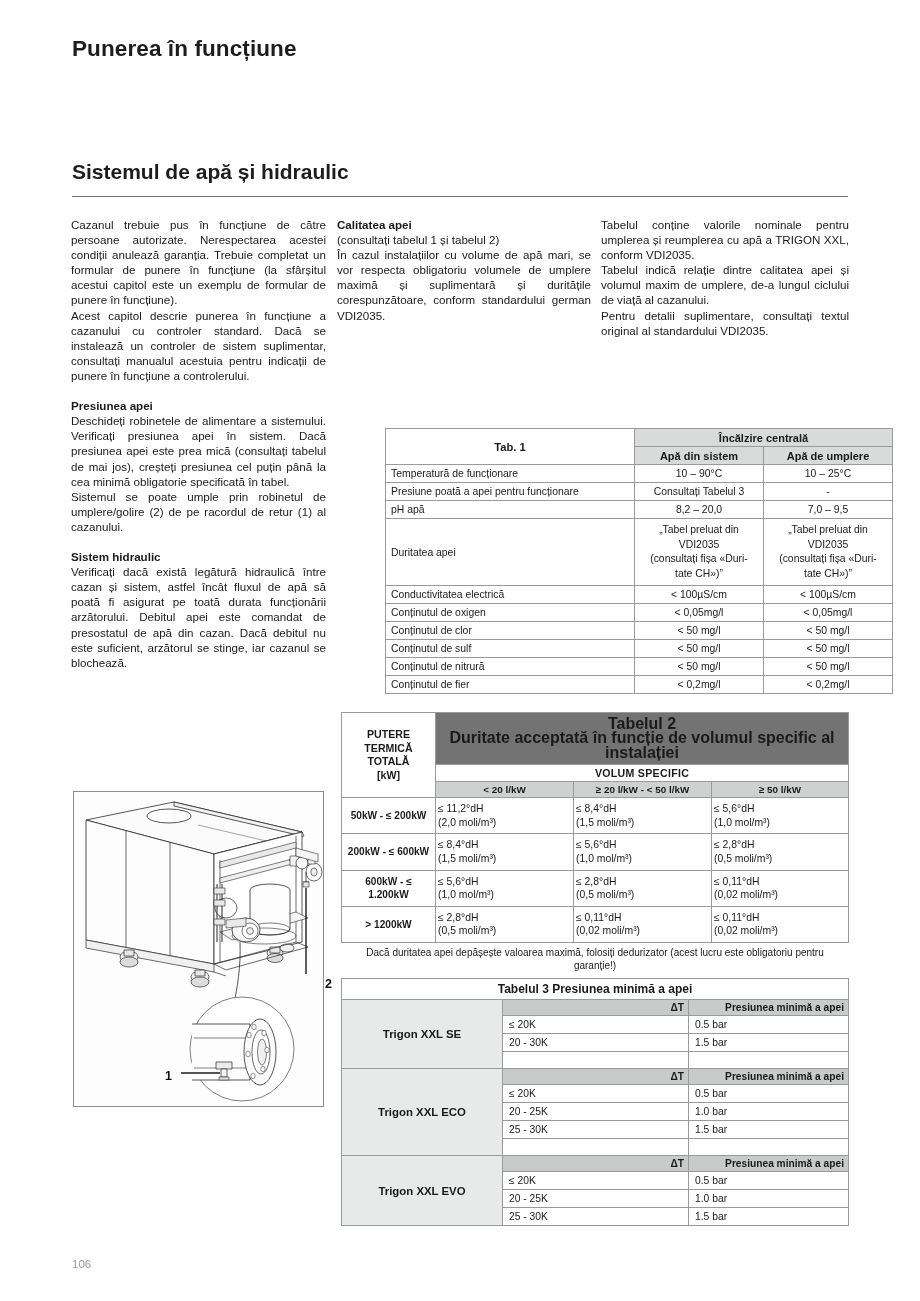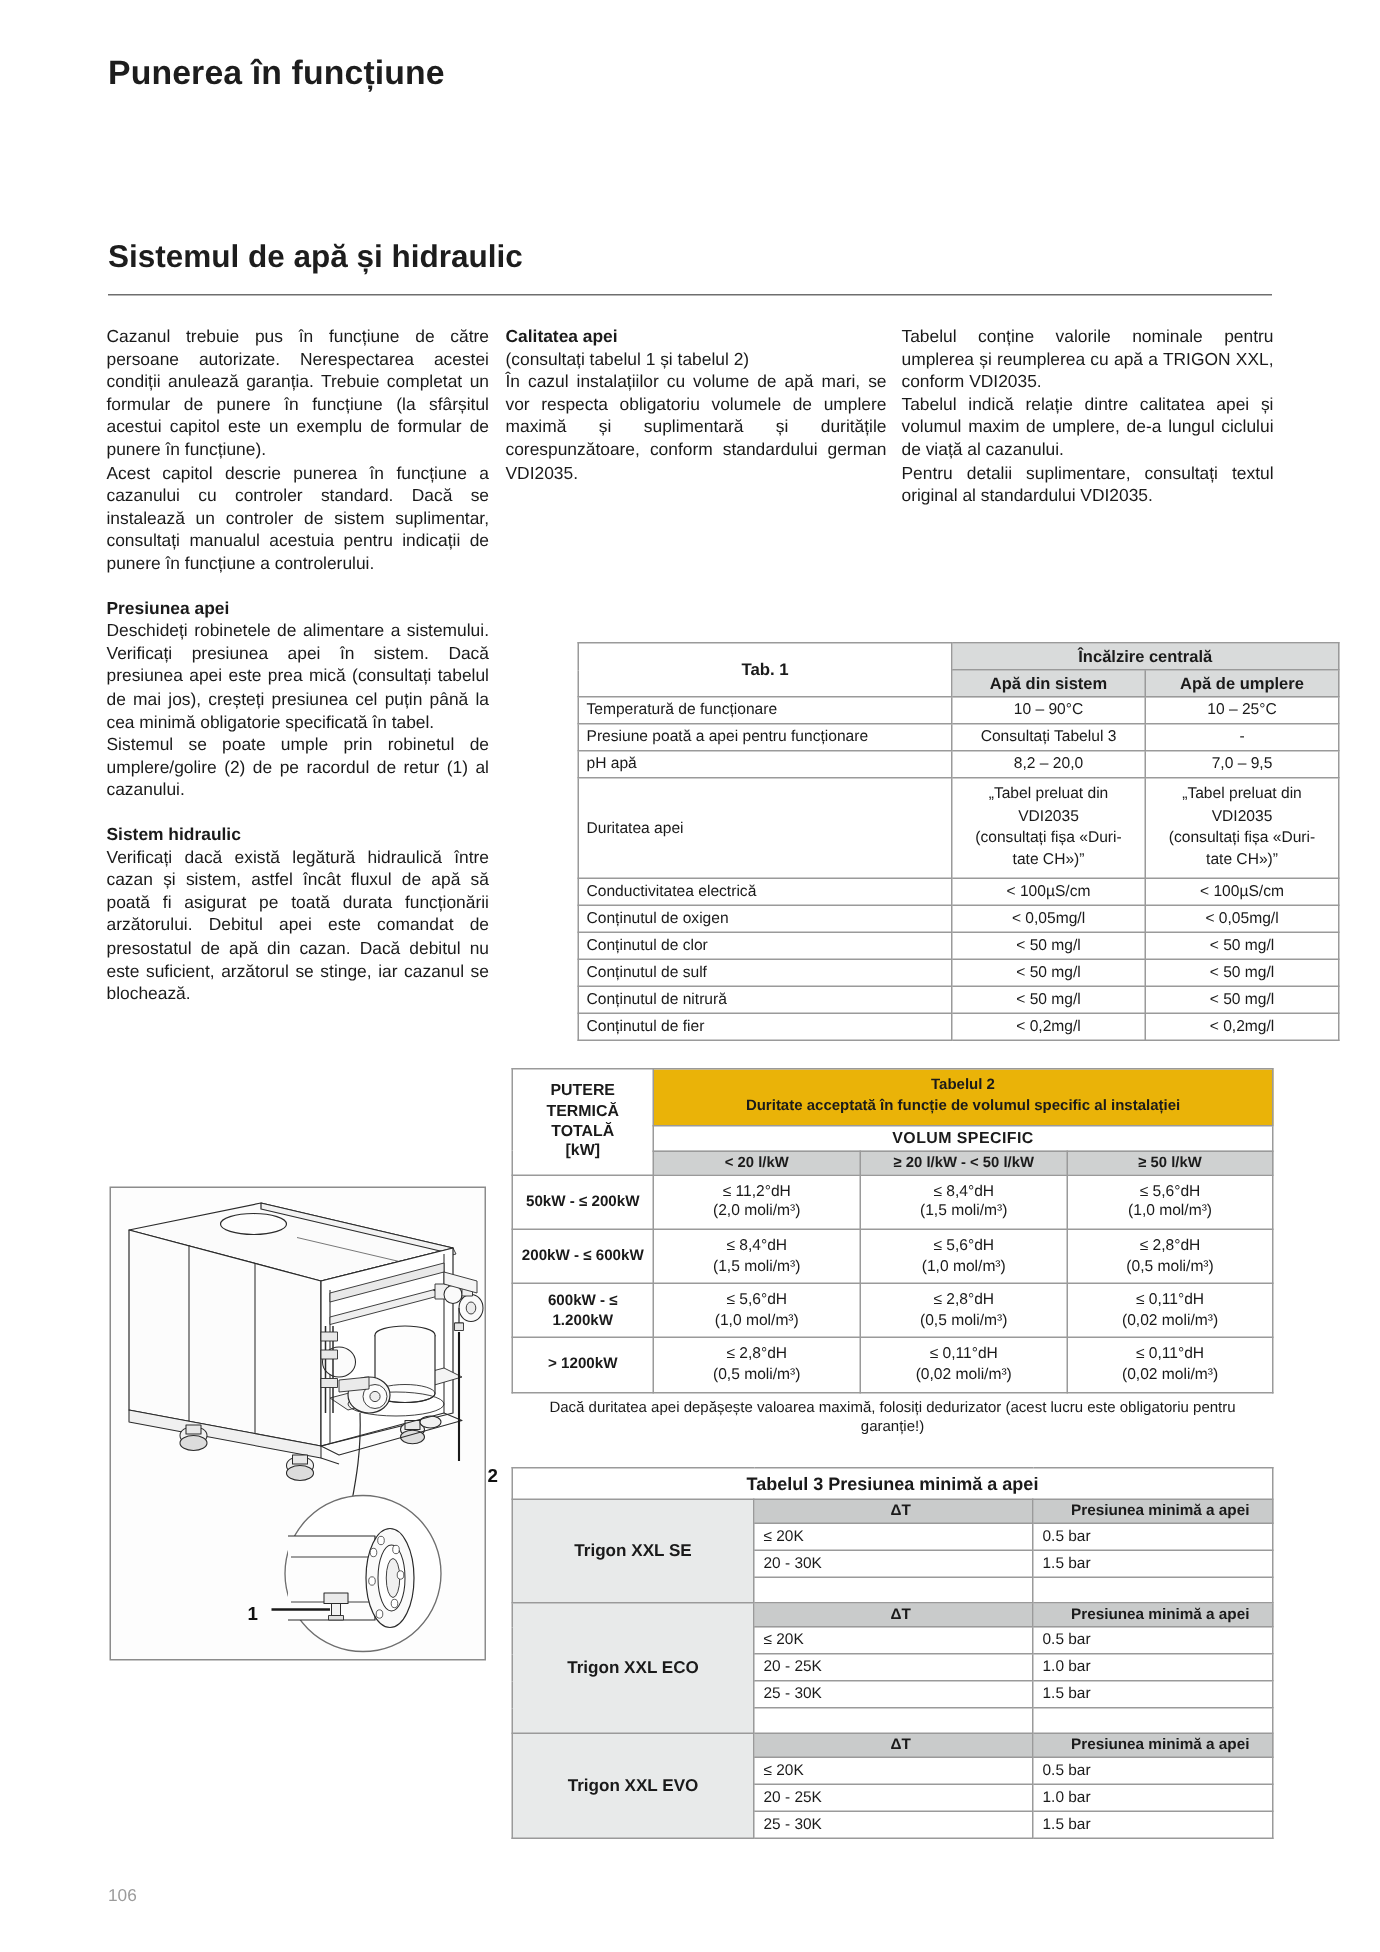--- a/index.html
+++ b/index.html
@@ -135,42 +135,41 @@
     font-size: 10.3px;
   }
   #table2 .t2-rowhead {
     background: #ffffff;
     text-align: center;
     font-weight: bold;
     font-size: 10.6px;
     line-height: 13.4px;
   }
   #table2 .t2-title {
-    background: #eab308;
-    text-align: center;
-    font-weight: bold;
-    font-size: 10px;
+    background: #737373;
+    text-align: center;
+    font-weight: bold;
+    font-size: 16px;
     line-height: 14.4px;
     padding: 4px;
   }
   #table2 .t2-vol {
     background: #ffffff;
     text-align: center;
     font-weight: bold;
     font-size: 10.6px;
     letter-spacing: 0.3px;
   }
   #table2 .t2-colhead {
     background: #cfd1d1;
     text-align: center;
     font-weight: bold;
     font-size: 9.9px;
   }
   #table2 .t2-cell {
-    text-align: center;
     line-height: 13.6px;
     padding: 4px 2px;
     font-size: 10.4px;
   }
   #table2 .t2-note {
     text-align: center;
     font-size: 10px;
     line-height: 13.4px;
     padding: 3px 8px;
     border: none;
@@ -202,21 +201,21 @@
     background: #e8eaea;
     text-align: center;
     font-weight: bold;
     font-size: 11.4px;
     width: 161px;
   }
   #table3 .t3-head {
     background: #c9cbcb;
     font-weight: bold;
     font-size: 10.2px;
-    text-align: center;
+    text-align: right;
     padding-left: 14px;
   }
   #table3 .t3-cell {
     text-align: left;
     padding-left: 6px;
     background: #ffffff;
     height: 18px;
   }
   #table3 .t3-blank { background: #ffffff; height: 17px; }
 

